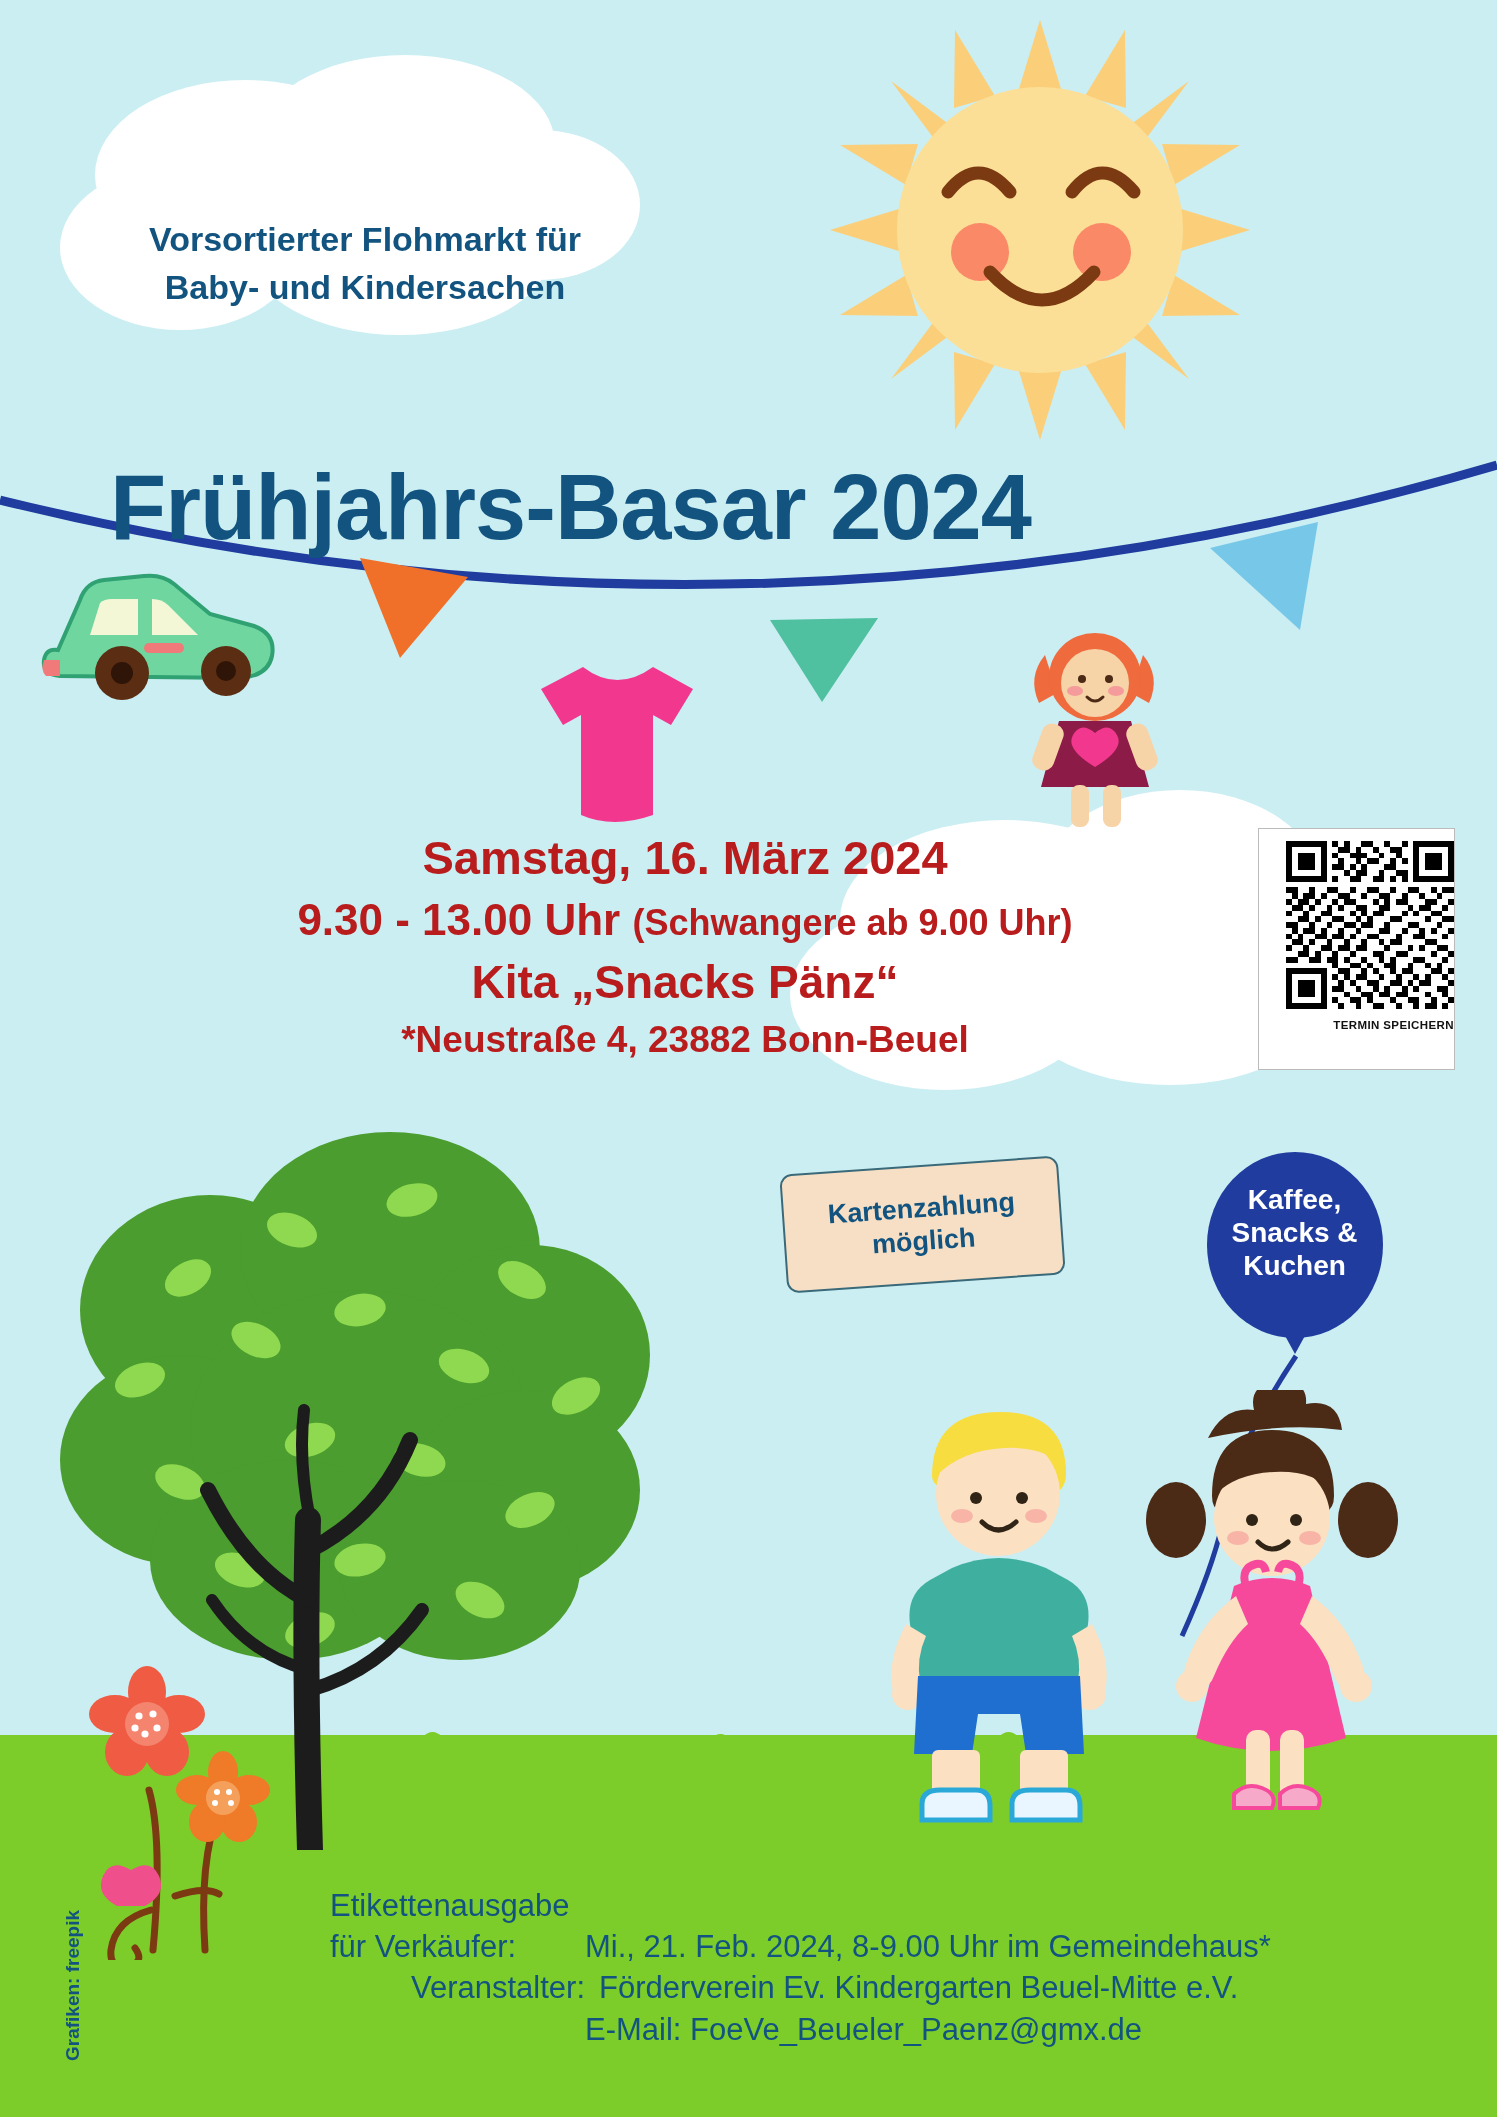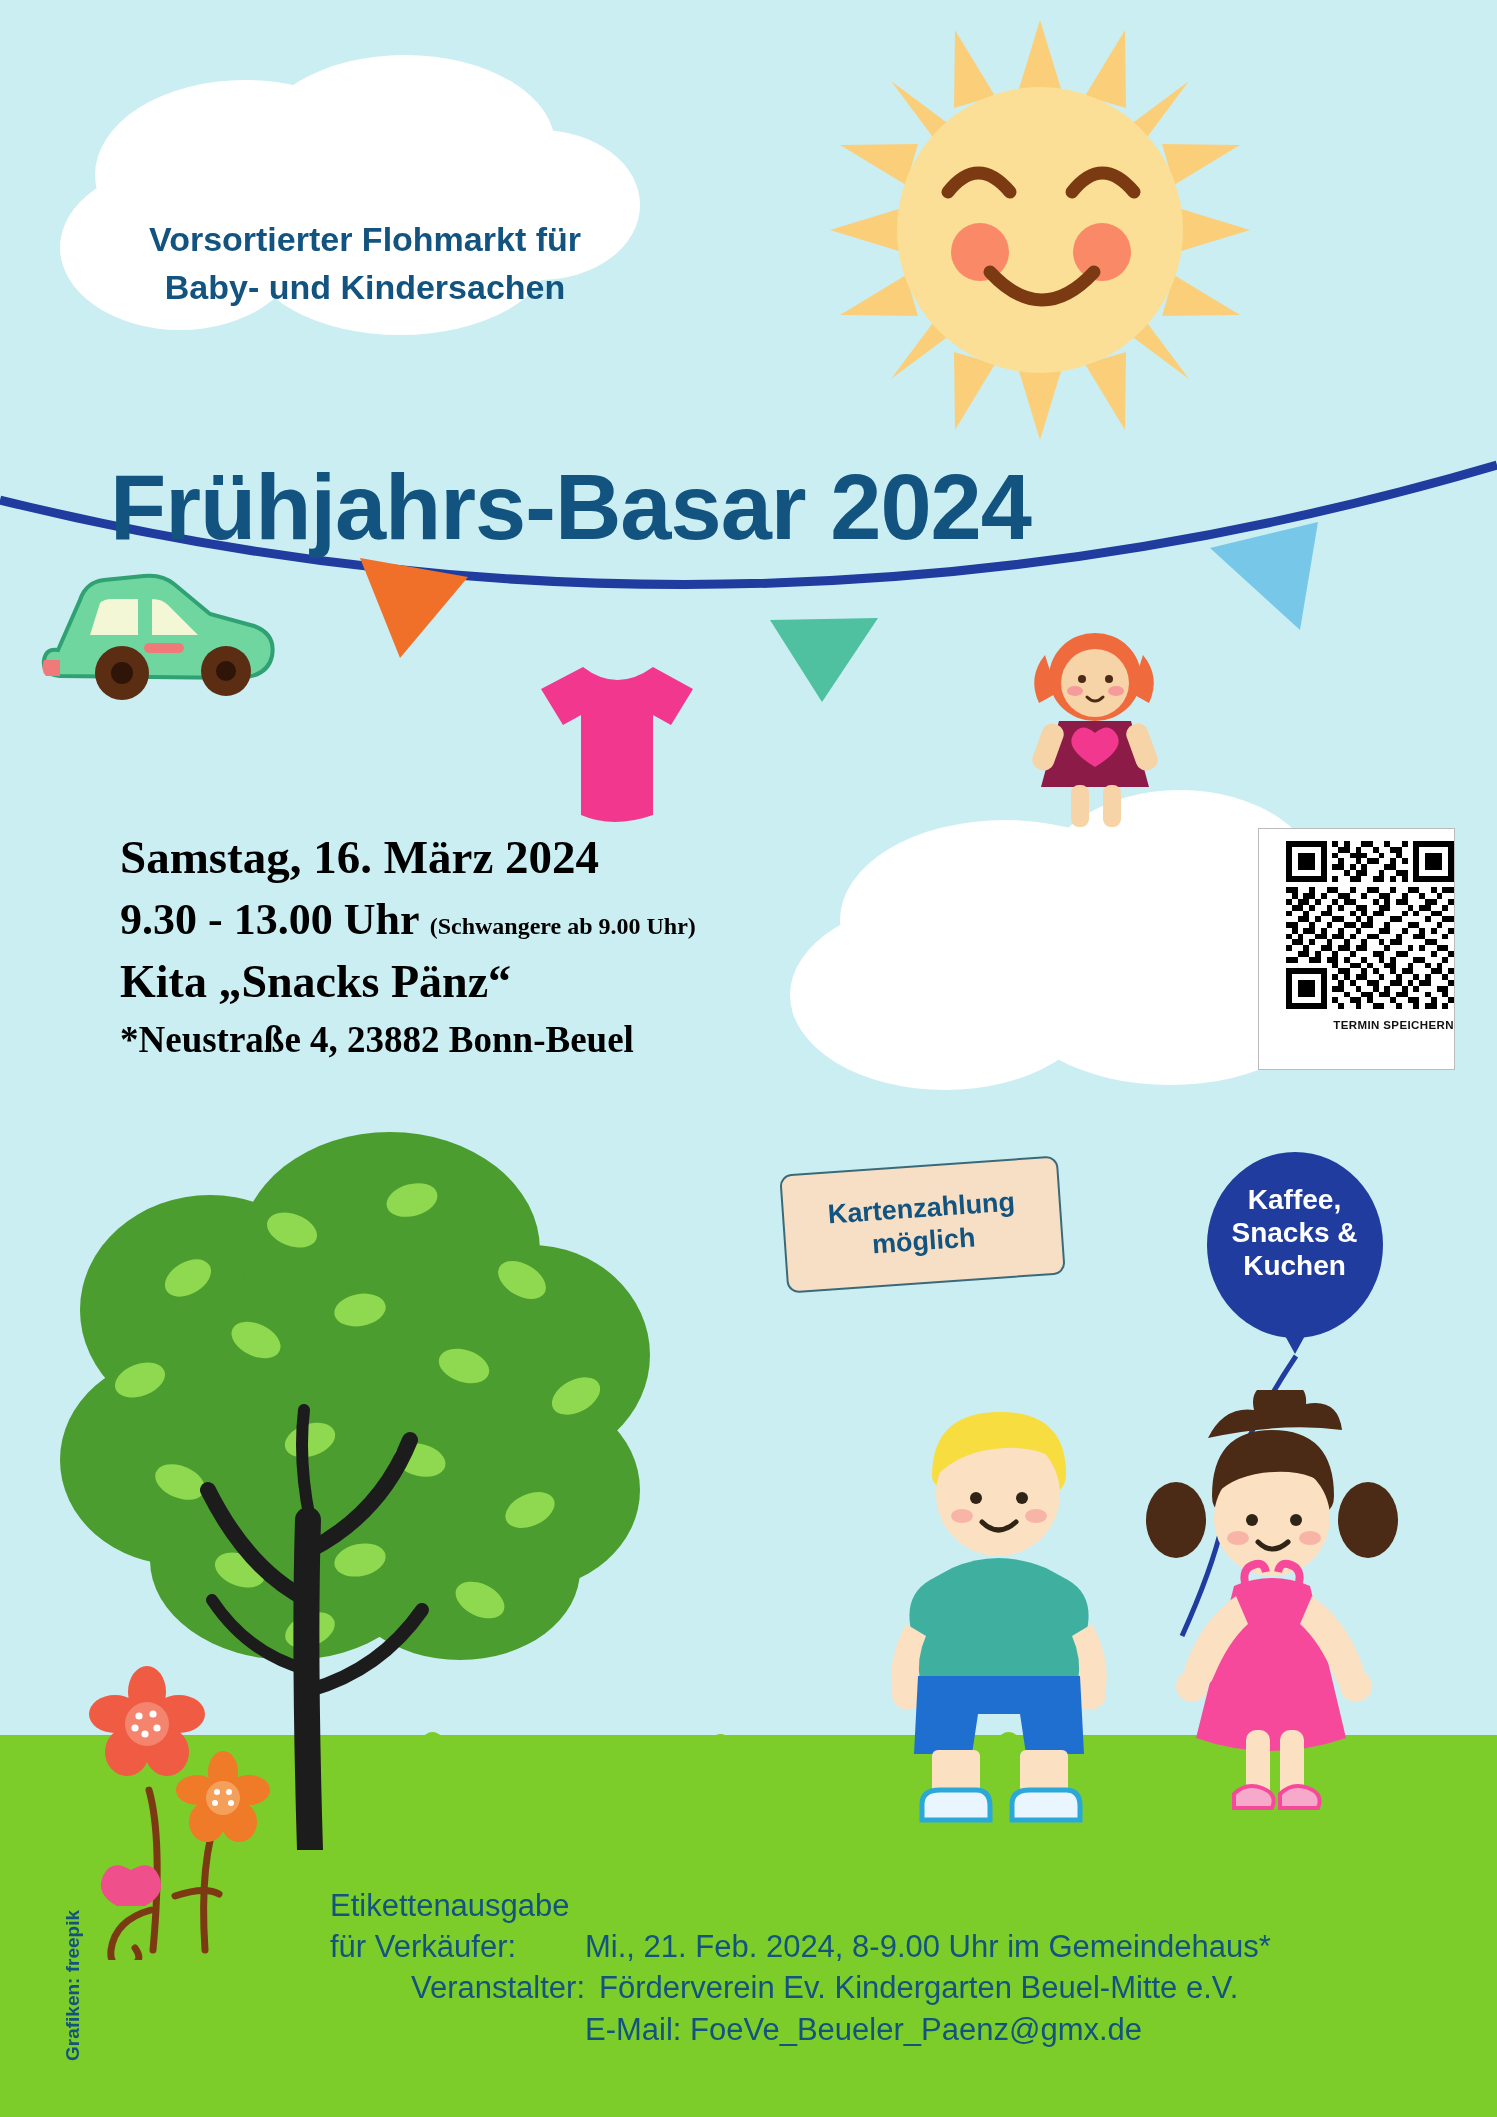--- a/index.html
+++ b/index.html
@@ -30,25 +30,25 @@
     position:absolute;left:100px;top:215px;width:530px;
     color:#12547f;font-size:34px;line-height:1.42;font-weight:600;text-align:center;
   }
   .title{
     position:absolute;left:110px;top:455px;width:1160px;
     color:#12547f;font-size:92px;font-weight:bold;letter-spacing:-1px;
     white-space:nowrap;
   }
   .title .yr{font-weight:600;}
 
-  .dateblock{position:absolute;left:120px;top:830px;width:1130px;color:#000000;font-family:Liberation Serif, serif;}
+  .dateblock{position:absolute;left:120px;top:830px;width:1130px;text-align:center;color:#b91c1c;}
   .line1{font-size:47px;font-weight:bold;margin-bottom:10px;}
   .line1 .lite{font-weight:600;}
   .line2{font-size:44px;font-weight:bold;margin-bottom:10px;}
-  .line2 small{font-size:24px;}
+  .line2 small{font-size:36px;}
   .line3{font-size:46px;font-weight:bold;margin-bottom:10px;}
   .line4{font-size:37px;font-weight:bold;}
 
   
   .qrbox{position:absolute;left:1258px;top:828px;width:195px;height:240px;background:#fff;
          border:1px solid #bbb;display:flex;flex-direction:column;align-items:flex-end;}
   .qrimg{width:168px;height:168px;margin-top:12px;}
   .qrcap{font-size:11.5px;color:#111;letter-spacing:.4px;margin-top:10px;font-weight:600;}
 
   

